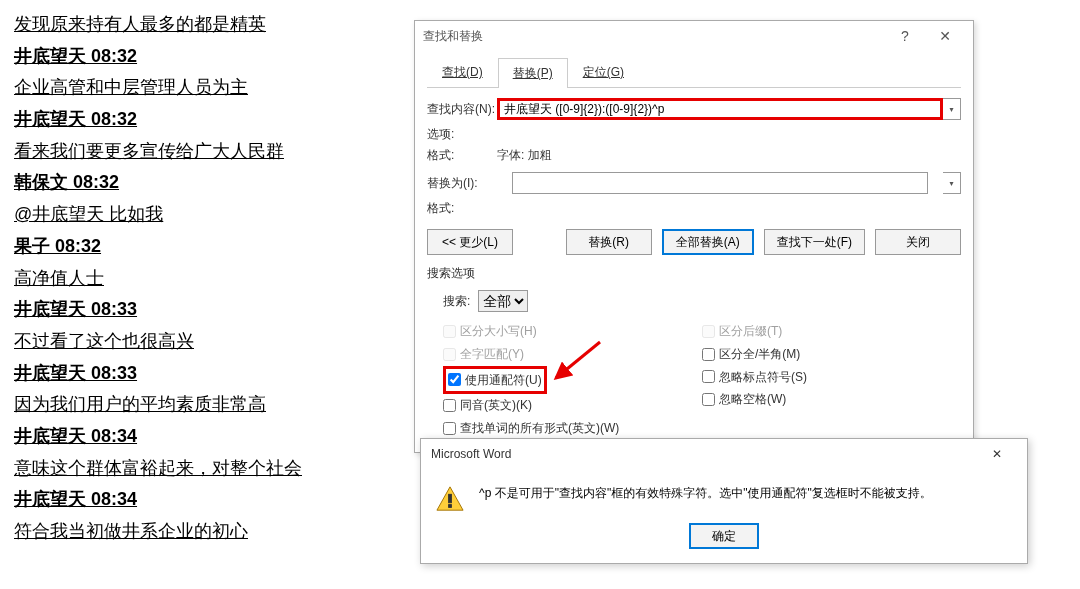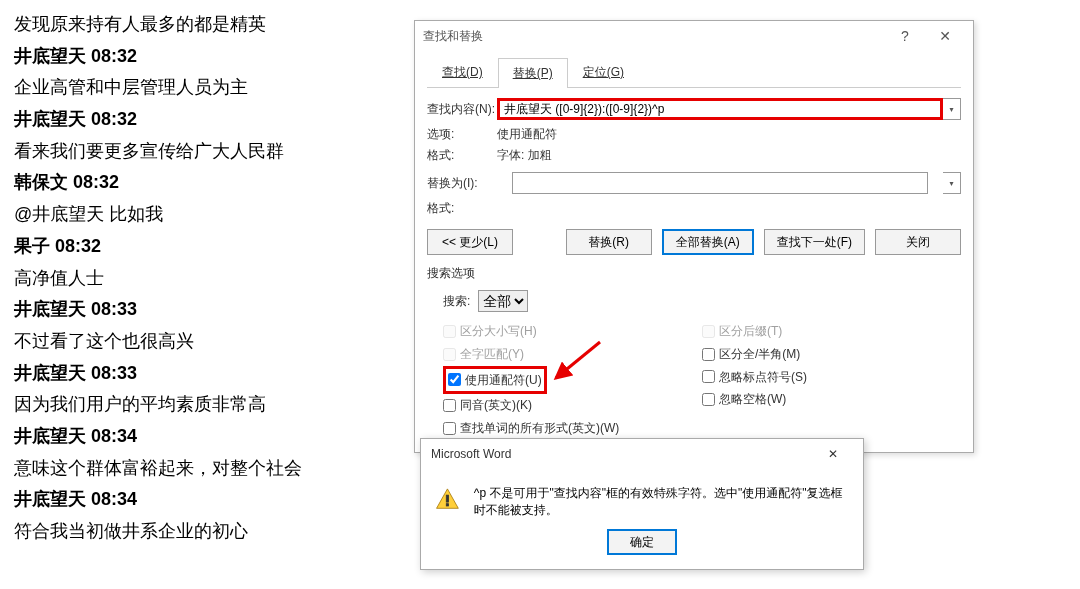--- a/index.html
+++ b/index.html
@@ -1,18 +1,18 @@
 <!DOCTYPE html>
 <html><head>
   <meta charset="utf-8">
   <style>
     * { margin: 0; padding: 0; box-sizing: border-box; font-family: "Microsoft YaHei", "SimSun", sans-serif; }
     body { width: 1080px; height: 589px; background: #fff; position: relative; overflow: hidden; }
     .document { padding: 10px 14px; font-size: 18px; line-height: 1.65; color: #000; }
-    .document p { margin-bottom: 2px; }
+    .document p { margin-bottom: 2px; text-decoration: underline; }
     .document .ts { font-weight: bold; }
     
     .dialog { position: absolute; top: 20px; left: 414px; width: 560px; background: #fff; border: 1px solid #aaa; box-shadow: 2px 2px 6px rgba(0,0,0,0.15); z-index: 10; }
     .dlg-titlebar { height: 30px; display: flex; align-items: center; padding: 0 8px; font-size: 12px; color: #555; background: #fff; }
     .dlg-titlebar .title { flex: 1; }
     .dlg-titlebar .help-btn, .dlg-titlebar .close-btn { width: 40px; height: 28px; display: flex; align-items: center; justify-content: center; color: #555; font-size: 14px; }
     
     .dlg-body { padding: 6px 12px 12px; font-size: 12px; color: #333; }
     .tabs { display: flex; border-bottom: 1px solid #ccc; margin-bottom: 10px; }
     .tab { padding: 6px 14px; border: 1px solid transparent; border-bottom: none; background: transparent; cursor: pointer; font-size: 12px; }
@@ -39,21 +39,21 @@
     .check-grid { display: flex; margin-left: 16px; }
     .check-col { flex: 1; }
     .check-item { display: flex; align-items: center; gap: 4px; font-size: 12px; line-height: 1.9; color: #333; }
     .check-item.disabled { color: #a0a0a0; }
     .check-item input[type=checkbox] { width: 13px; height: 13px; }
     .check-item.gray-check input { opacity: 0.5; }
     .wildcard-wrap { display: inline-flex; align-items: center; border: 3px solid #e60000; padding: 0 2px; }
     
     .arrow-svg { position: absolute; top: 338px; left: 550px; z-index: 12; pointer-events: none; }
     
-    .msgbox { position: absolute; top: 438px; left: 420px; width: 444px; background: #fff; border: 1px solid #aaa; box-shadow: 2px 2px 8px rgba(0,0,0,0.2); z-index: 20; }
+    .msgbox { position: absolute; top: 438px; left: 420px; width: 608px; background: #fff; border: 1px solid #aaa; box-shadow: 2px 2px 8px rgba(0,0,0,0.2); z-index: 20; }
     .msg-title { height: 30px; display: flex; align-items: center; padding: 0 10px; font-size: 12px; color: #333; background: #fff; }
     .msg-title .t { flex: 1; }
     .msg-title .x { width: 40px; height: 28px; display: flex; align-items: center; justify-content: center; }
     .msg-body { padding: 16px 14px 10px; display: flex; align-items: flex-start; gap: 14px; font-size: 12px; }
     .warn-icon { width: 30px; height: 28px; fill: #ffc040; stroke: #333; }
     .msg-footer { padding: 0 14px 14px; text-align: center; }
     .msg-footer .btn { min-width: 70px; border: 2px solid #0078d7; }
     
     .underline { text-decoration: underline; }
   </style>
@@ -93,21 +93,20 @@
       <div class="tab"><span class="underline">定位(G)</span></div>
     </div>
 
     <div class="form-row">
       <label>查找内容(N):</label>
       <input type="text" class="highlight-red" value="井底望天 ([0-9]{2}):([0-9]{2})^p" style="">
       <div class="combo-arrow">▾</div>
     </div>
     <div class="form-meta">
       <span class="lbl">选项:</span>
-      <span class="val">使用通配符</span>
     </div>
     <div class="form-meta">
       <span class="lbl">格式:</span>
       <span class="val">字体: 加粗</span>
     </div>
 
     <div class="form-row" style="margin-top:8px;gap:15px;">
       <label>替换为(I):</label>
       <input type="text" value="" style="">
       <div class="combo-arrow">▾</div>

